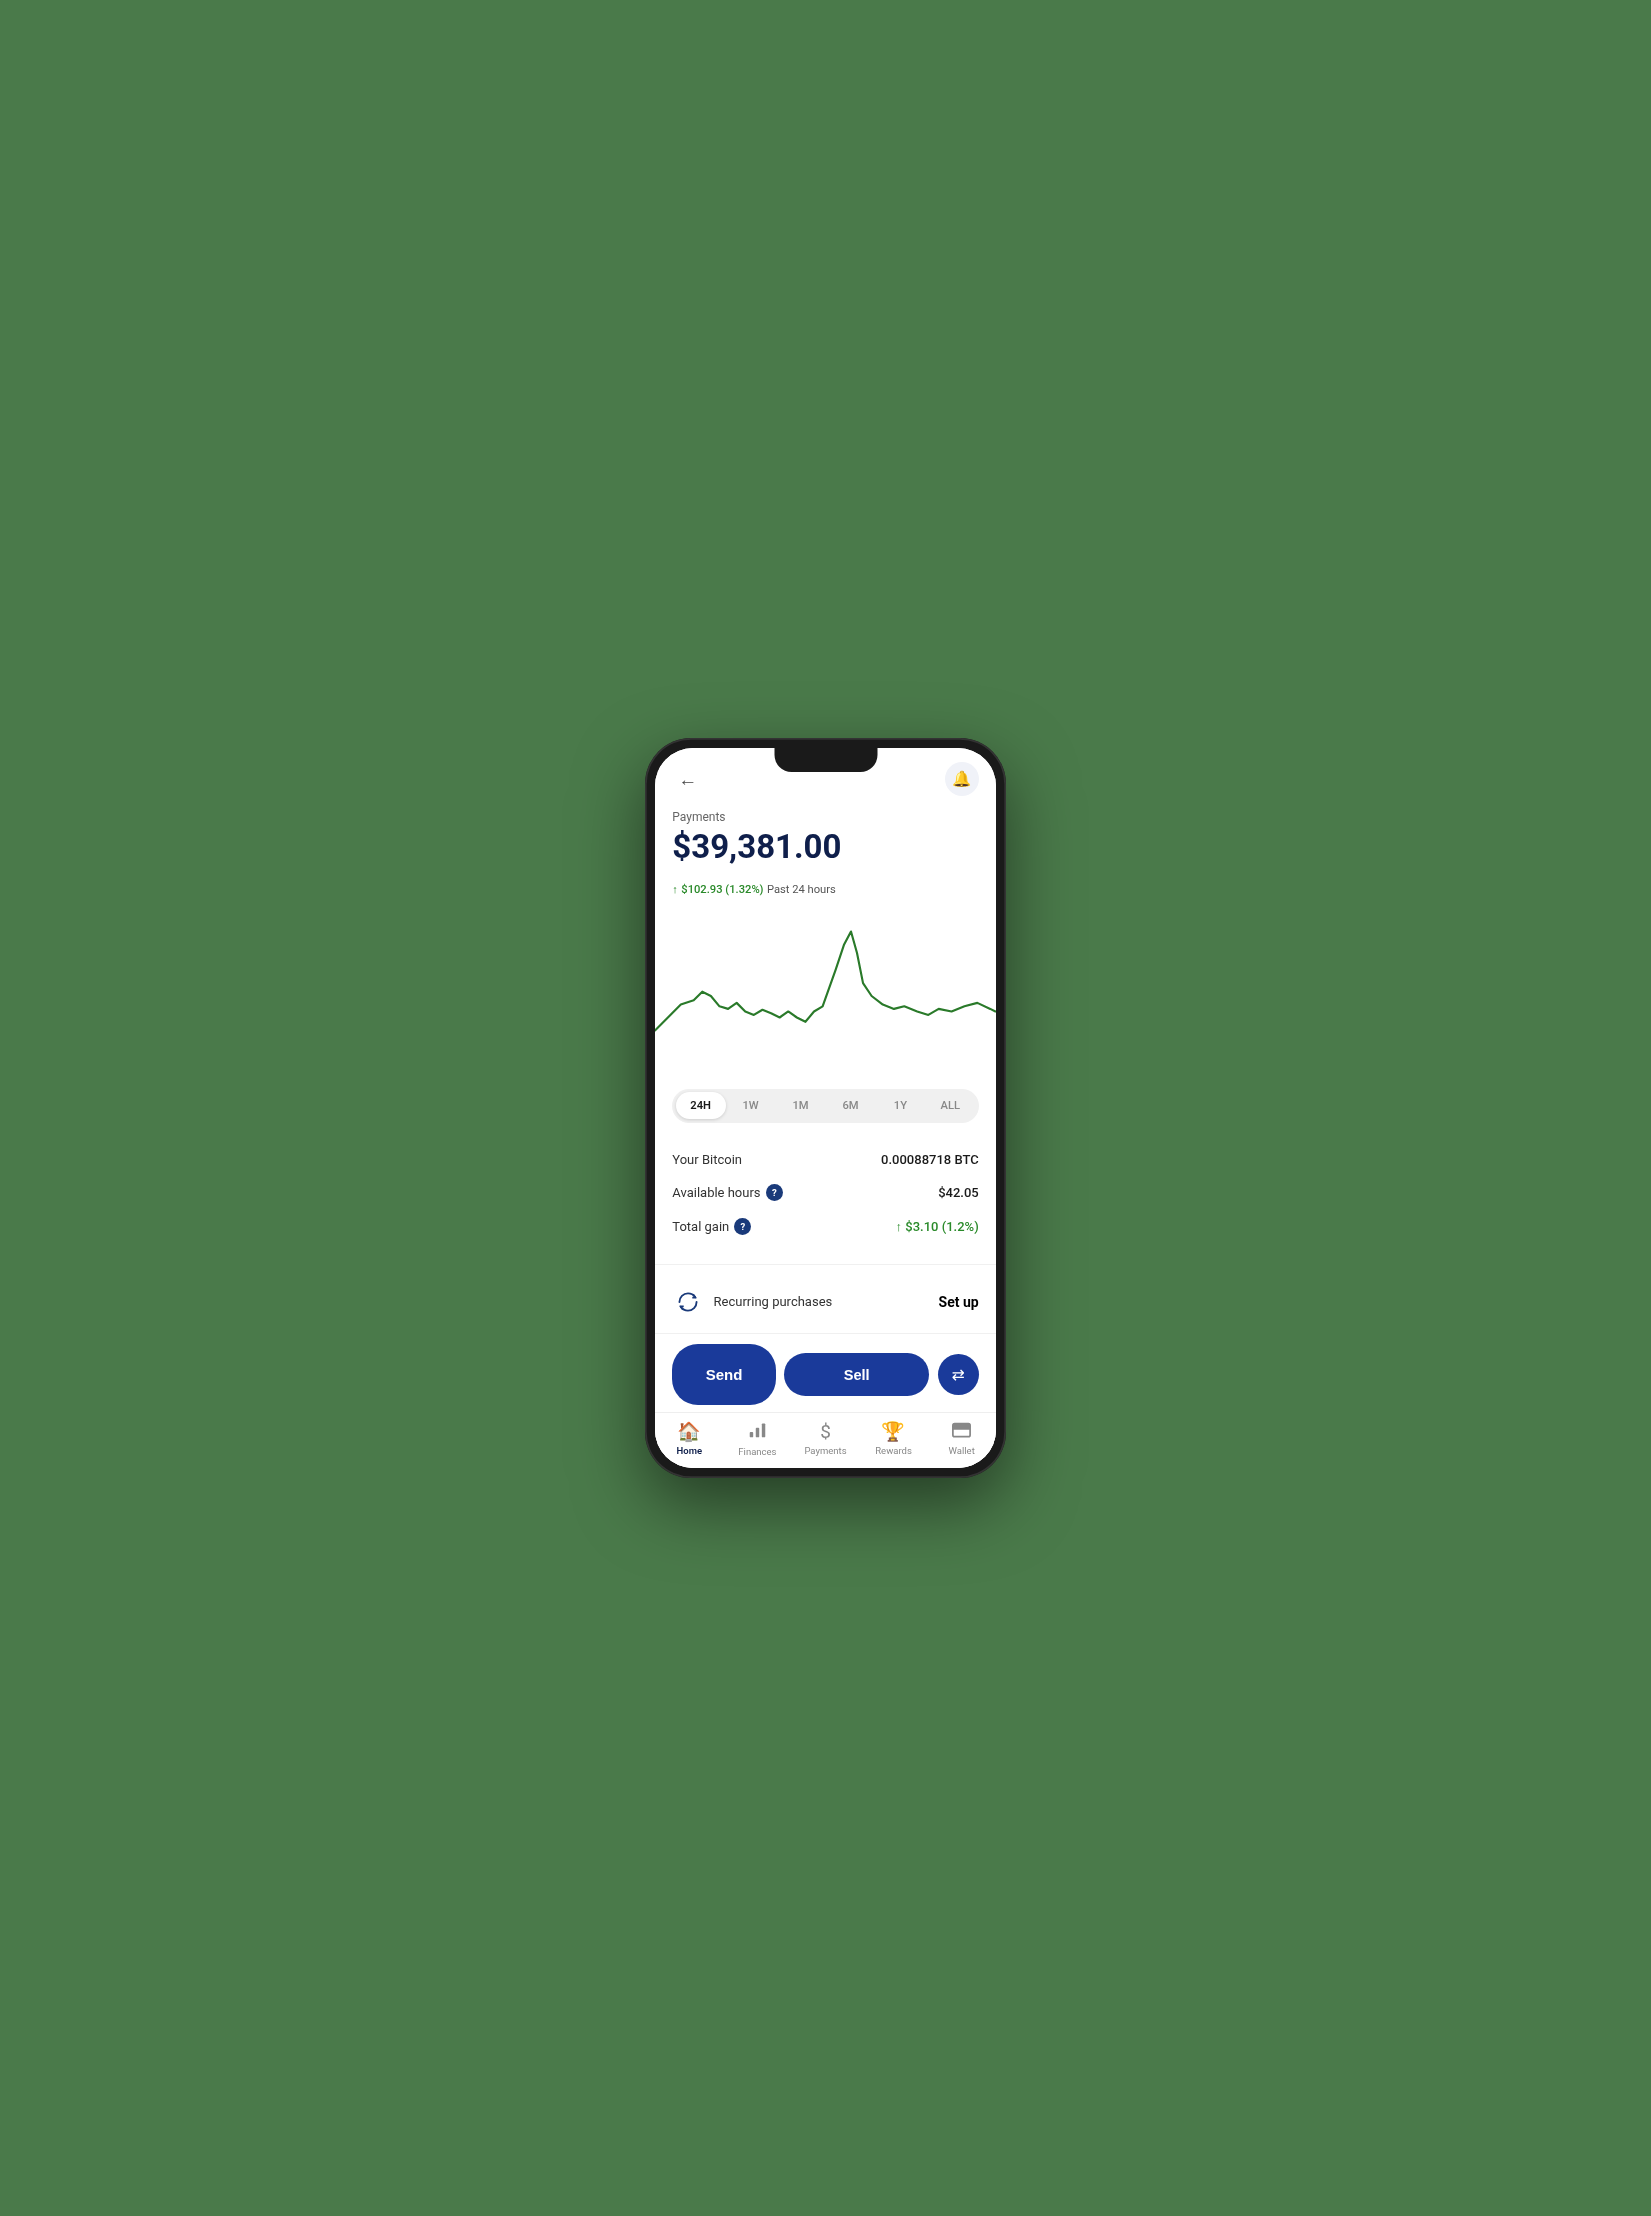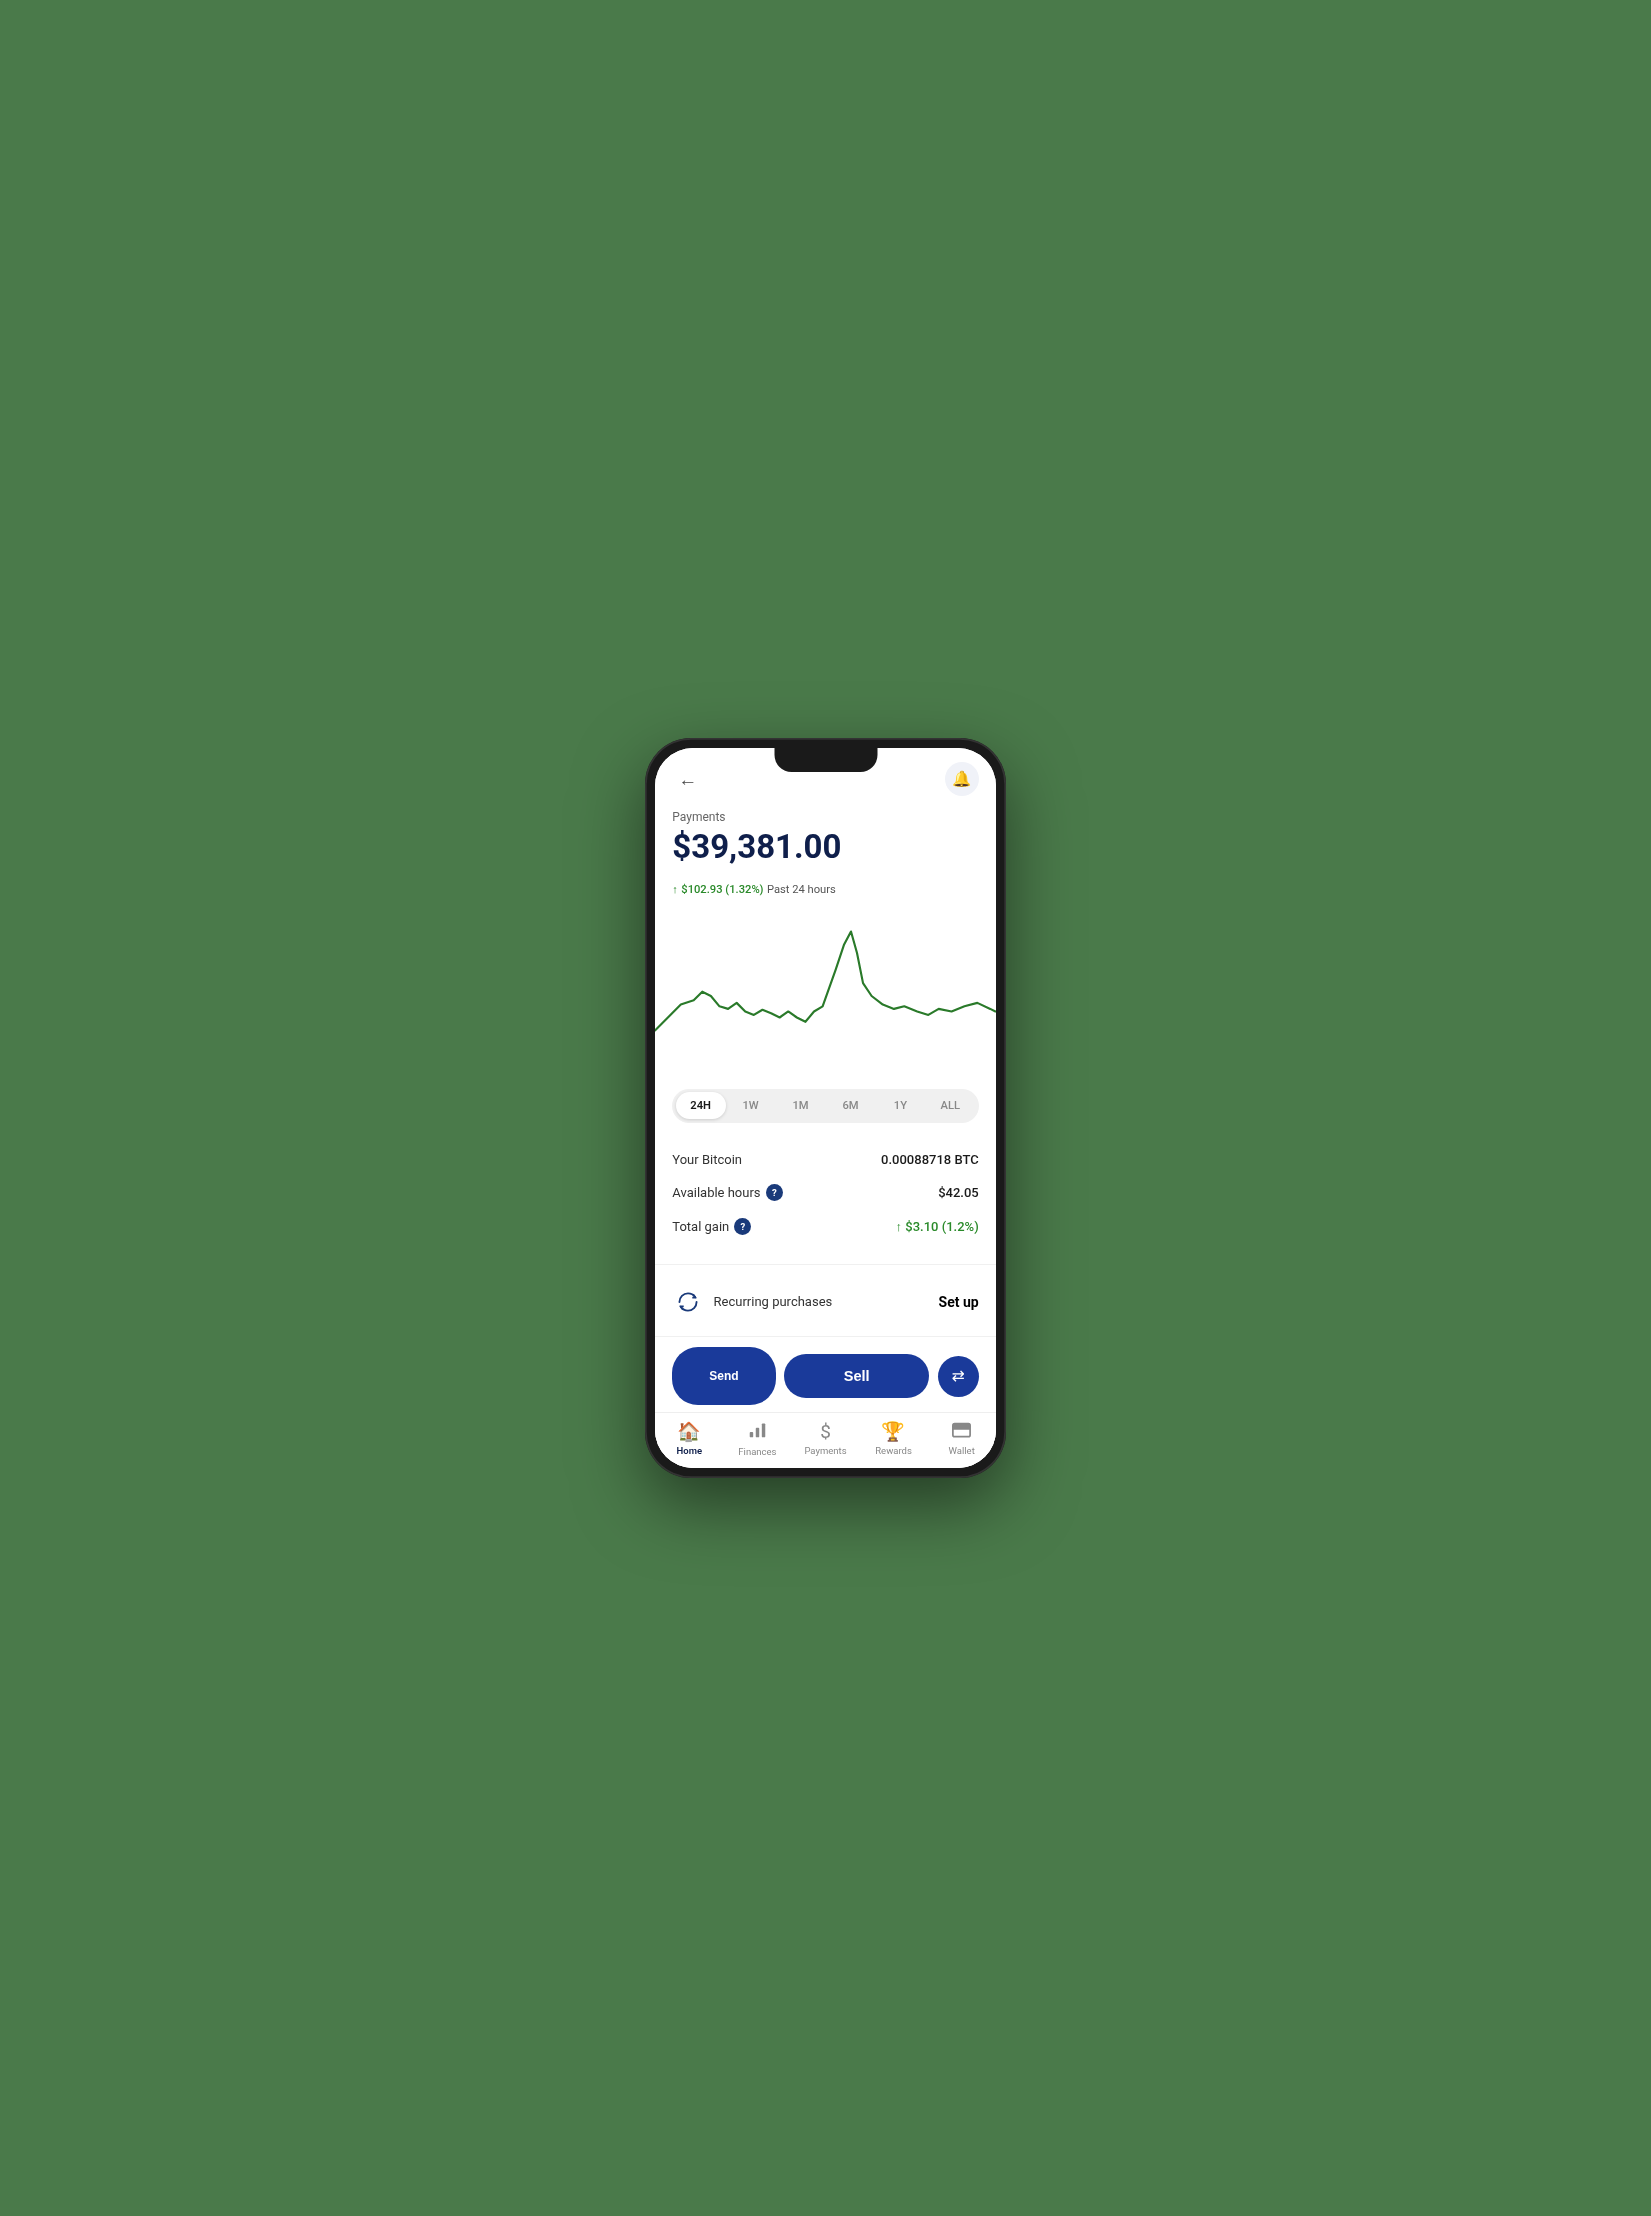--- a/index.html
+++ b/index.html
@@ -217,21 +217,21 @@
       background: #fff;
       border-top: 0.9px solid #f0f0f0;
     }
     .send-btn {
       flex: 1;
       background: #1a3a9a;
       color: #fff;
       border: none;
       border-radius: 26px;
       padding: 22px 0;
-      font-size: 12px;
+      font-size: 15px;
       font-weight: 600;
       cursor: pointer;
     }
     .sell-btn {
       flex: 1.4;
       background: #1a3a9a;
       color: #fff;
       border: none;
       border-radius: 26px;
       padding: 13.8px 0;

